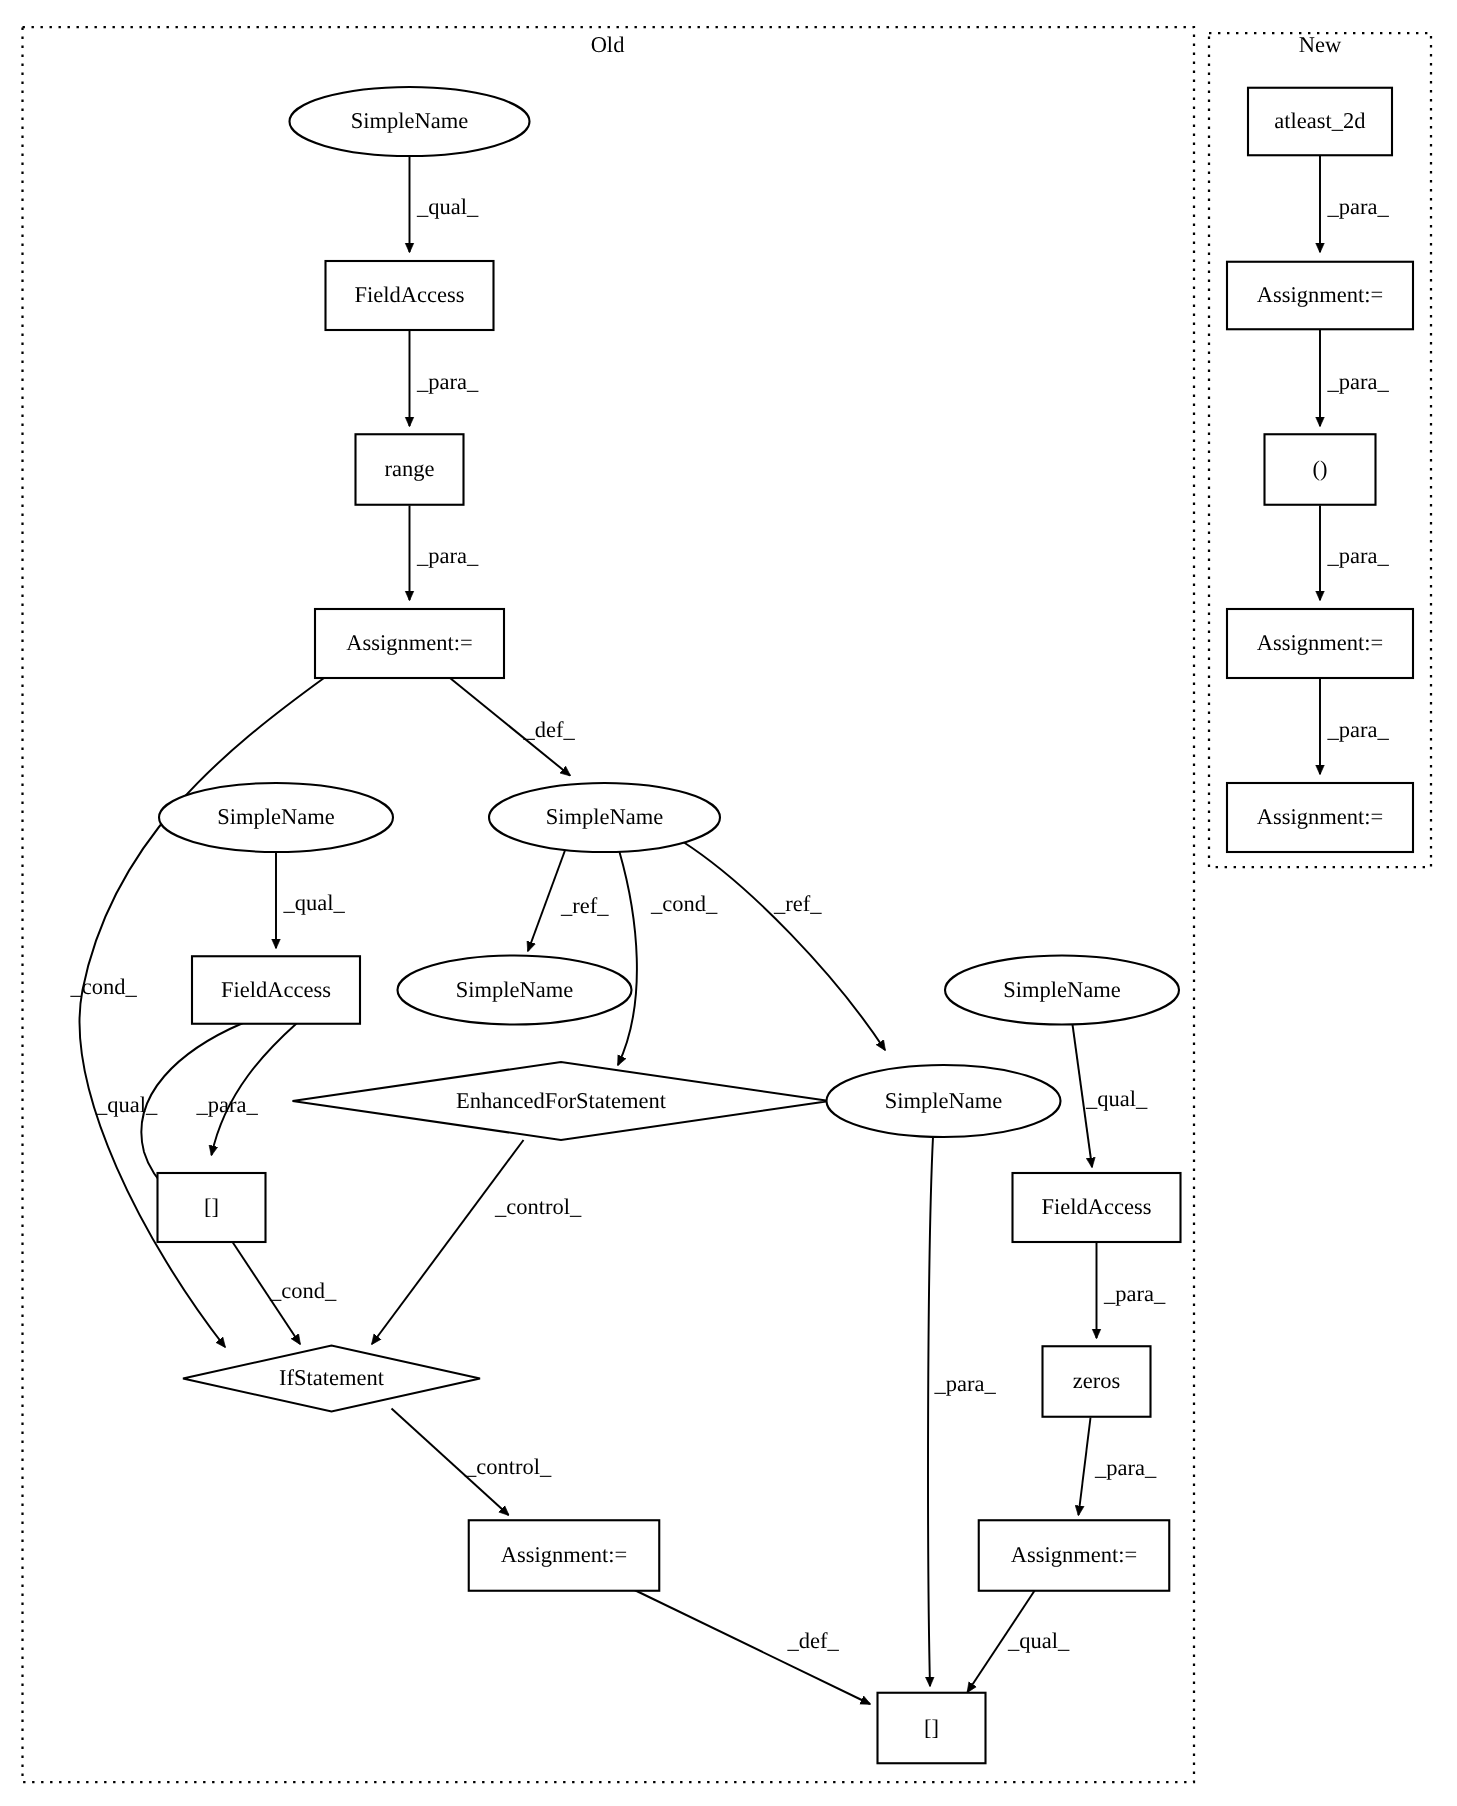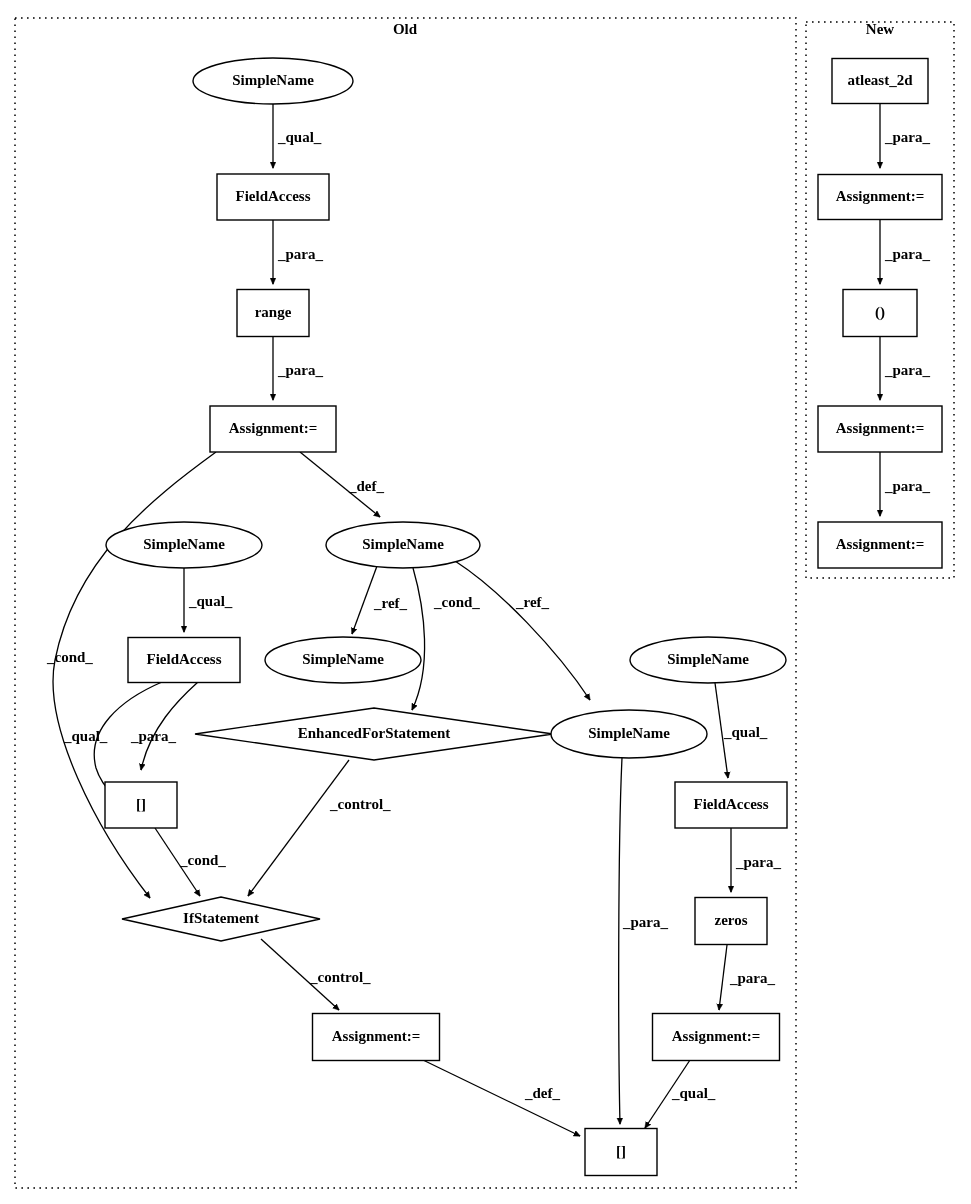--- a/index.html
+++ b/index.html
@@ -10,21 +10,20 @@
   body {
     width: 971px;
     height: 1204px;
     font-family: "Liberation Serif", "DejaVu Serif", serif;
     overflow: hidden;
   }
   #graph-root {
     position: relative;
     width: 971px;
     height: 1204px;
-    font-weight: bold;
   }
   svg#graph-canvas {
     display: block;
     width: 971px;
     height: 1204px;
   }
   .node-shape {
     fill: #ffffff;
     stroke: #000000;
     stroke-width: 1.4;

